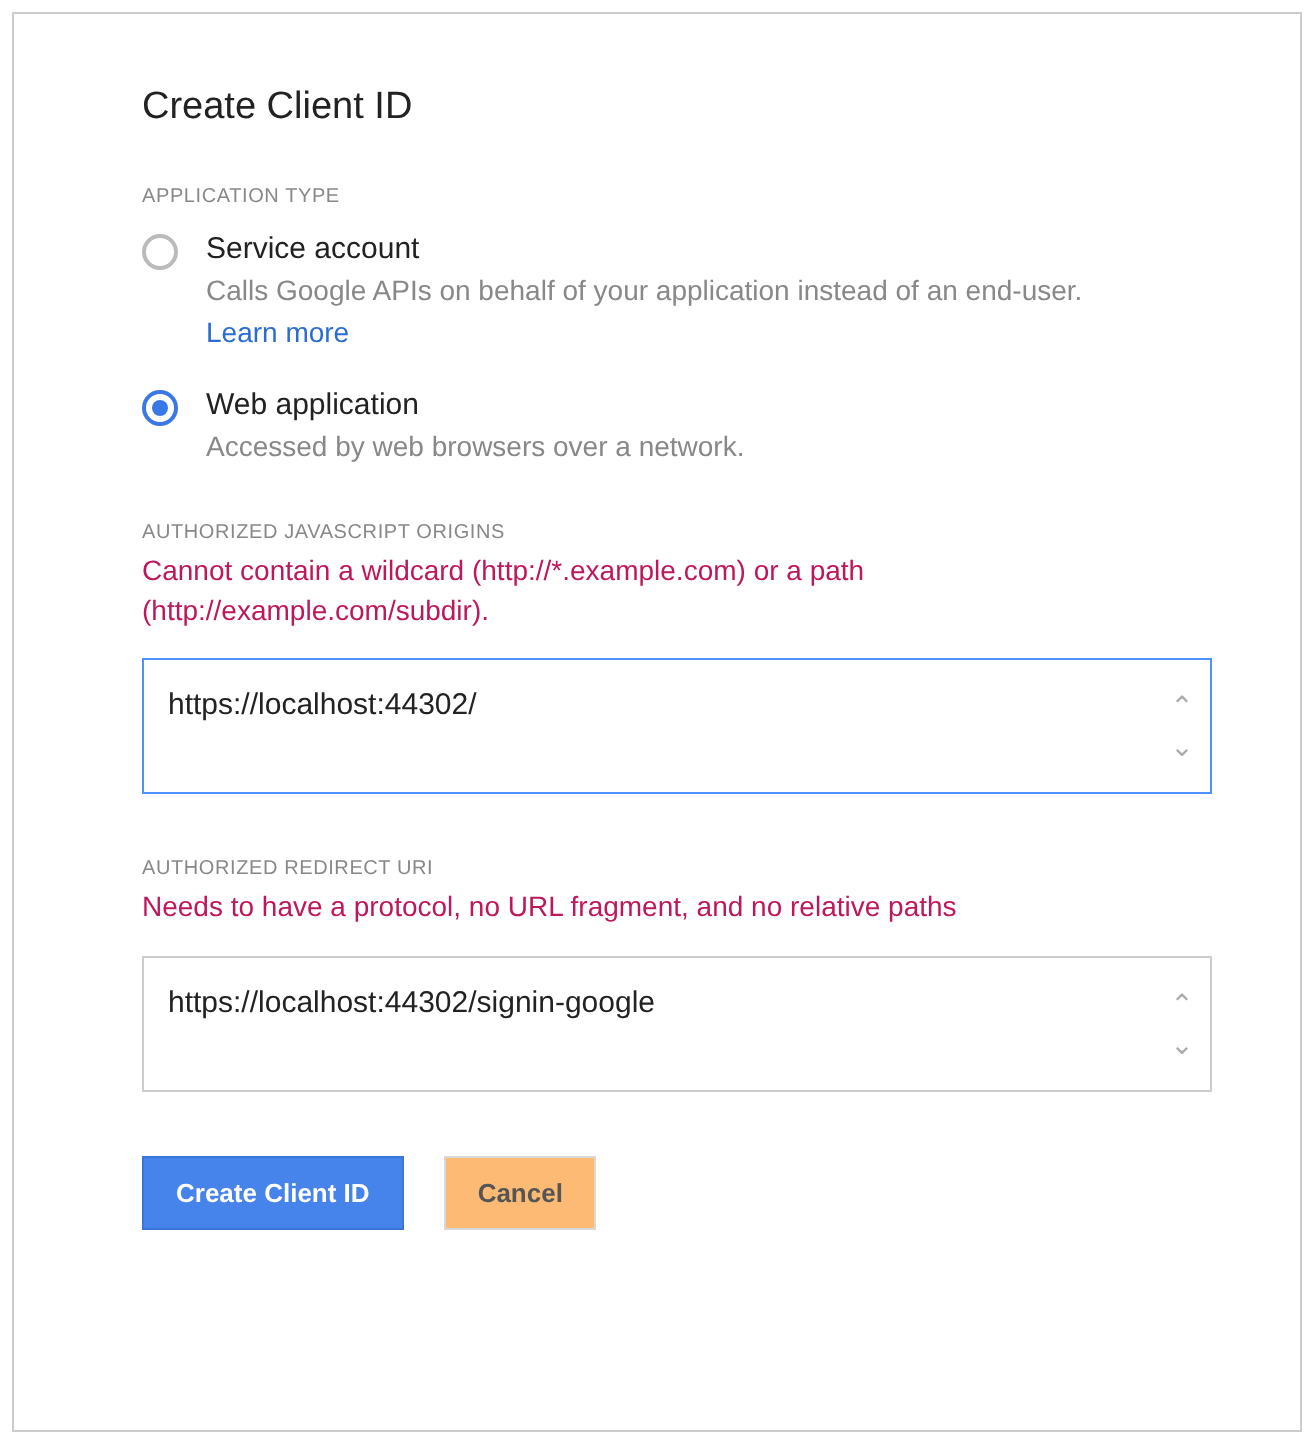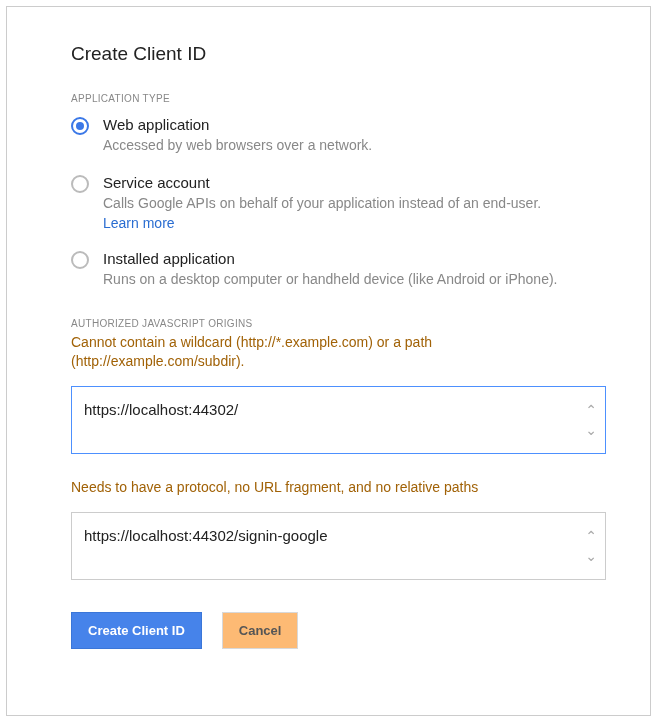--- a/index.html
+++ b/index.html
@@ -22,21 +22,21 @@
       margin-bottom: 28px;
     }
     .section-label {
       font-size: 10px;
       color: #888;
       letter-spacing: 0.3px;
       margin-bottom: 12px;
     }
     .section-sublabel {
       font-size: 14px;
-      color: #a16207;
+      color: #be185d;
       line-height: 1.4;
       margin-top: -8px;
       margin-bottom: 14px;
     }
     .radio-group { margin-bottom: 28px; }
     .radio-item { display: flex; align-items: flex-start; margin-bottom: 18px; }
     .radio {
       width: 18px;
       height: 18px;
       border-radius: 50%;
@@ -135,56 +135,50 @@
 
 <div class="dialog">
 
   <h1 class="dialog-title">Create Client ID</h1>
 
   <div class="section-label">APPLICATION TYPE</div>
 
   <div class="radio-group">
 
     <div class="radio-item">
-      <div class="radio selected"></div>
-      <div class="radio-content">
-        <div class="radio-title">Web application</div>
-        <div class="radio-desc">Accessed by web browsers over a network.</div>
-      </div>
-    </div>
-
-    <div class="radio-item">
       <div class="radio"></div>
       <div class="radio-content">
         <div class="radio-title">Service account</div>
         <div class="radio-desc">Calls Google APIs on behalf of your application instead of an end-user.</div>
         <span class="learn-more">Learn more</span>
       </div>
     </div>
 
     <div class="radio-item">
-      <div class="radio"></div>
+      <div class="radio selected"></div>
       <div class="radio-content">
-        <div class="radio-title">Installed application</div>
-        <div class="radio-desc">Runs on a desktop computer or handheld device (like Android or iPhone).</div>
+        <div class="radio-title">Web application</div>
+        <div class="radio-desc">Accessed by web browsers over a network.</div>
       </div>
     </div>
+
 
   </div>
 
   <div class="section-label">AUTHORIZED JAVASCRIPT ORIGINS</div>
   <div class="section-sublabel">Cannot contain a wildcard (http://*.example.com) or a path (http://example.com/subdir).</div>
   <div class="textarea-wrap focused">
     <textarea class="textarea" style="">https://localhost:44302/</textarea>
     <div class="spinner">
       <span class="sp">⌃</span>
       <span class="sp">⌄</span>
     </div>
   </div>
 
+  <div class="section-label">AUTHORIZED REDIRECT URI</div>
   <div class="section-sublabel">Needs to have a protocol, no URL fragment, and no relative paths</div>
   <div class="textarea-wrap">
     <textarea class="textarea" style="">https://localhost:44302/signin-google</textarea>
     <div class="spinner">
       <span class="sp">⌃</span>
       <span class="sp">⌄</span>
     </div>
   </div>
 
   <div class="button-row">

